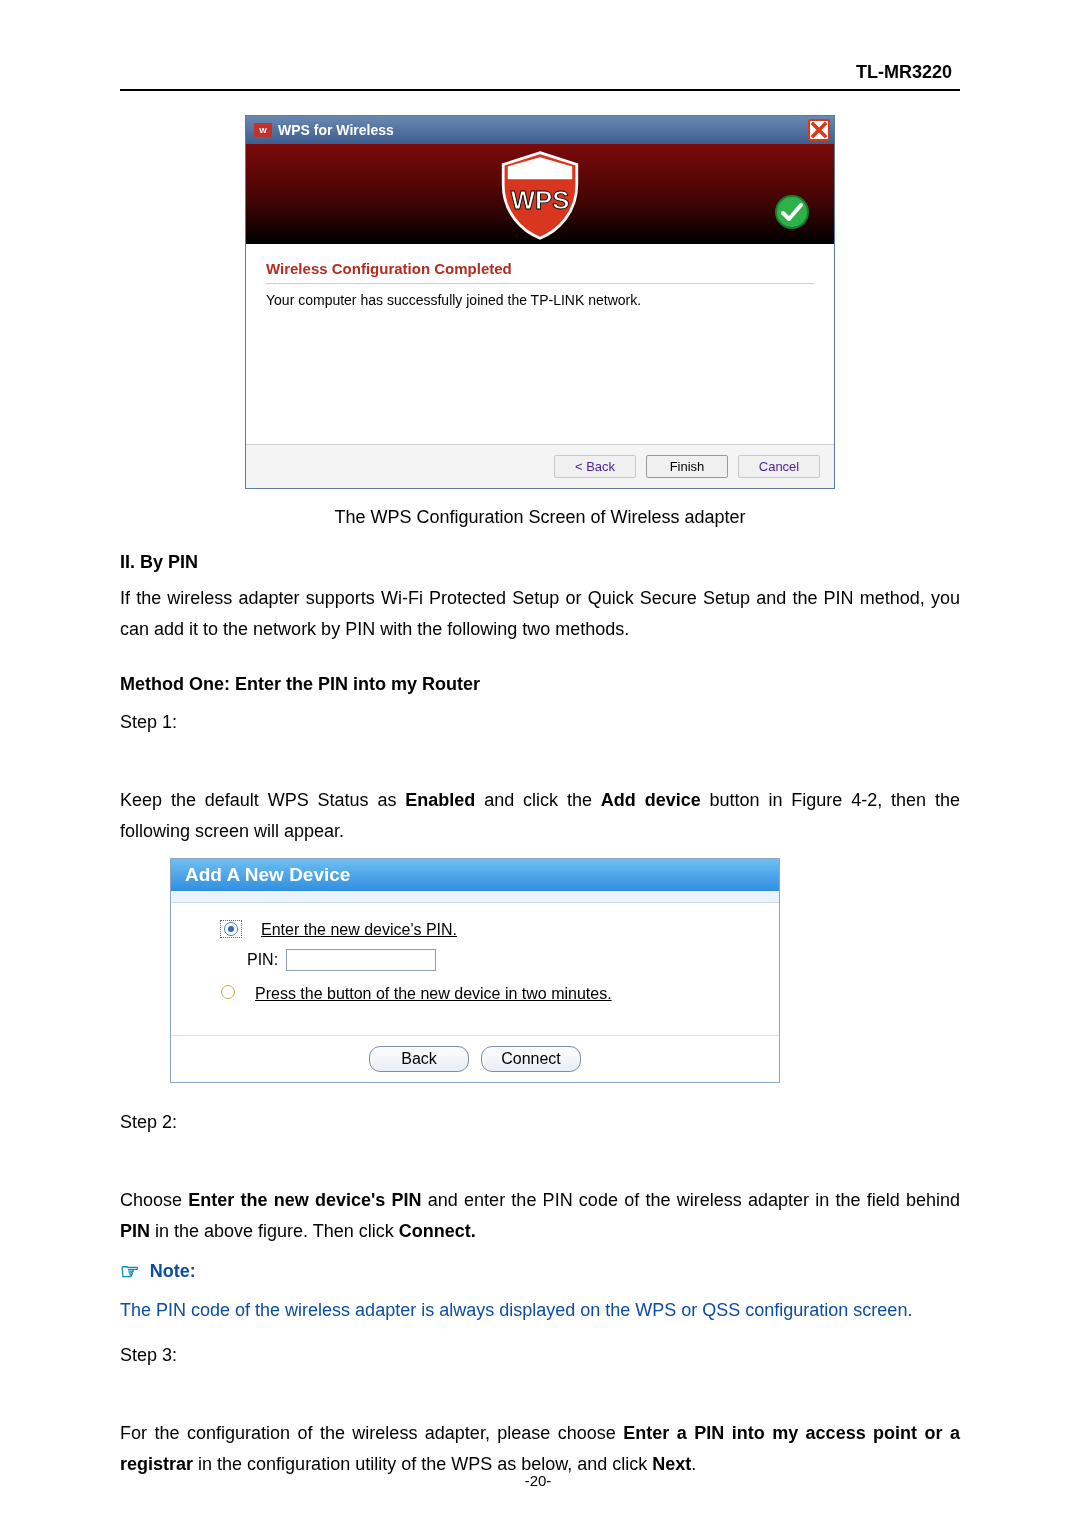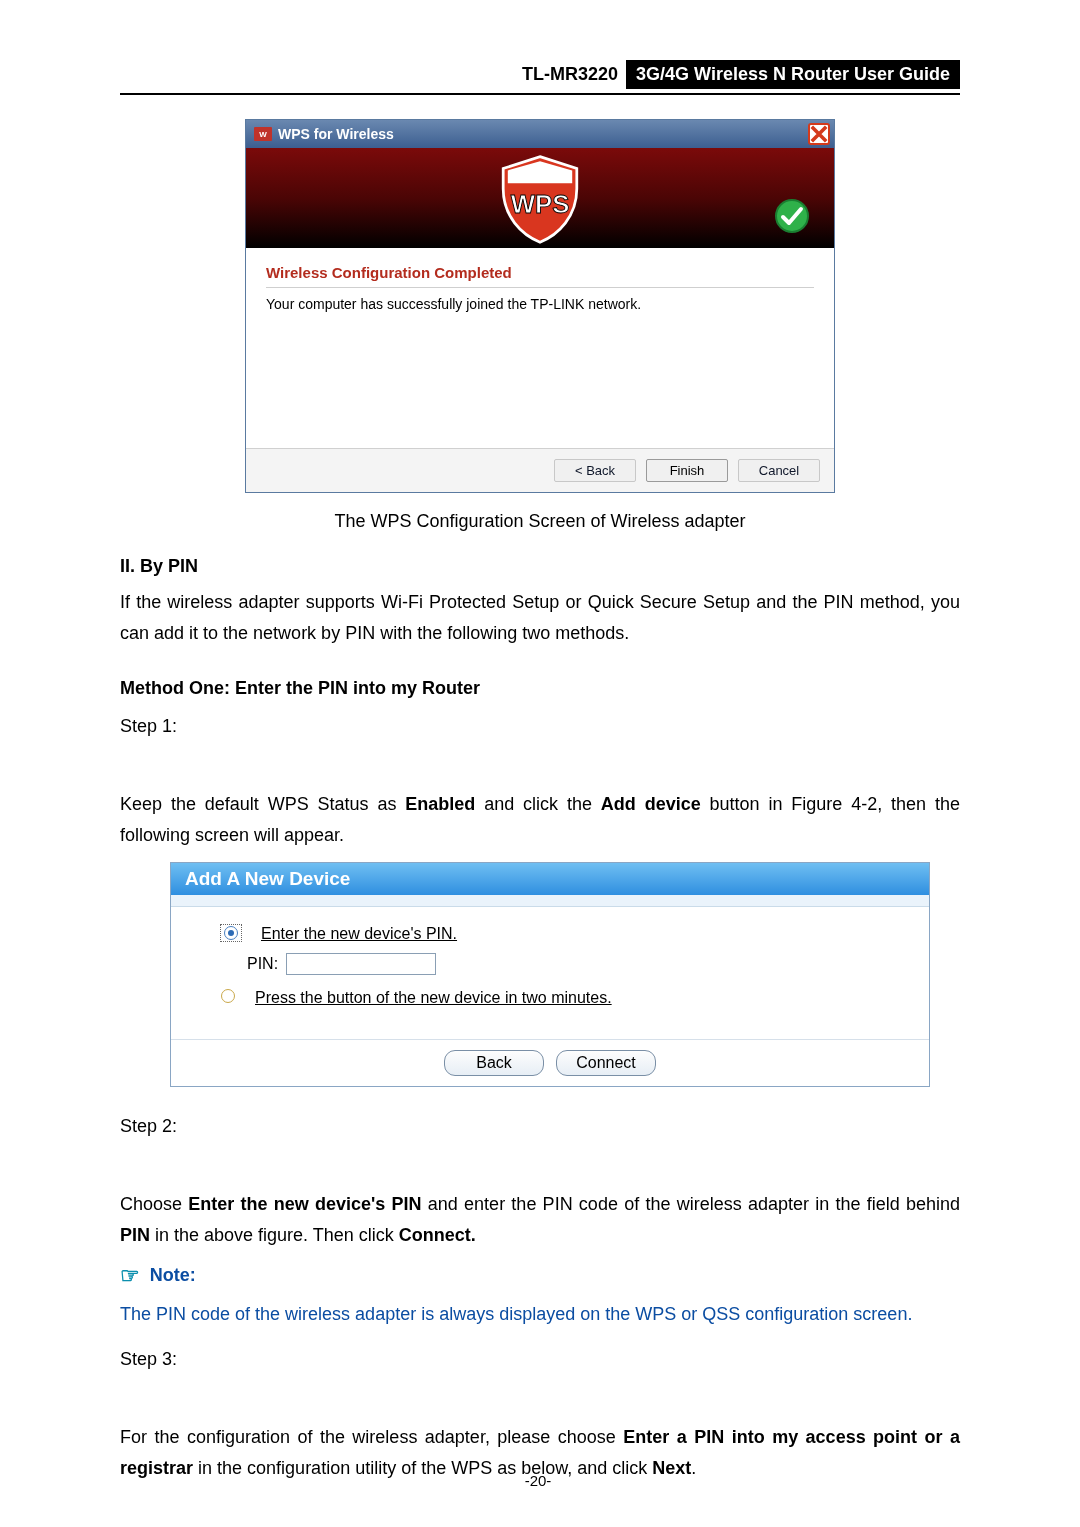--- a/index.html
+++ b/index.html
@@ -99,21 +99,21 @@
   }
   .win-btn {
     min-width: 82px;
     font-size: 13px;
     padding: 3px 10px;
     background: #f0f0f0;
     border: 1px solid #9a9a9a;
     border-radius: 2px;
     text-align: center;
   }
-  .win-btn.disabled { color: #0f172a; border-color: #c8c8c8; }
+  .win-btn.disabled { color: #4c1d95; border-color: #c8c8c8; }
   .caption {
     text-align: center;
     font-size: 18px;
     margin-bottom: 24px;
   }
   .section-head {
     font-weight: bold;
     font-size: 18px;
     margin-bottom: 10px;
   }
@@ -131,21 +131,21 @@
   .step {
     font-size: 18px;
     line-height: 1.7;
     margin-bottom: 12px;
     display: flex;
     flex-direction: column;
   }
   .step .label { flex: 0 0 78px; }
   .step .body { flex: 1; text-align: justify; }
   .addbox {
-    width: 760px;
+    width: 610px;
     margin: 8px 0 24px 50px;
     border: 1px solid #8aa6c4;
   }
   .addbox-header {
     background: linear-gradient(180deg, #6fbff2 0%, #2f8fe0 100%);
     color: #fff;
     font-weight: bold;
     font-size: 19px;
     padding: 5px 14px;
   }
@@ -206,21 +206,20 @@
     left: 0; right: 4px;
     text-align: center;
     font-size: 15px;
   }
 </style>
 </head>
 <body>
 
 <div class="header-bar">
   <span class="model">TL-MR3220</span>
-  <span class="guide-title">3G/4G Wireless N Router User Guide</span>
 </div>
 
 <div class="wps-window">
   <div class="wps-titlebar">
     <div class="left">
       <span class="wps-icon-mini">W</span>
       <span>WPS for Wireless</span>
     </div>
     <div class="close-btn">
       <svg viewBox="0 0 10 10">

